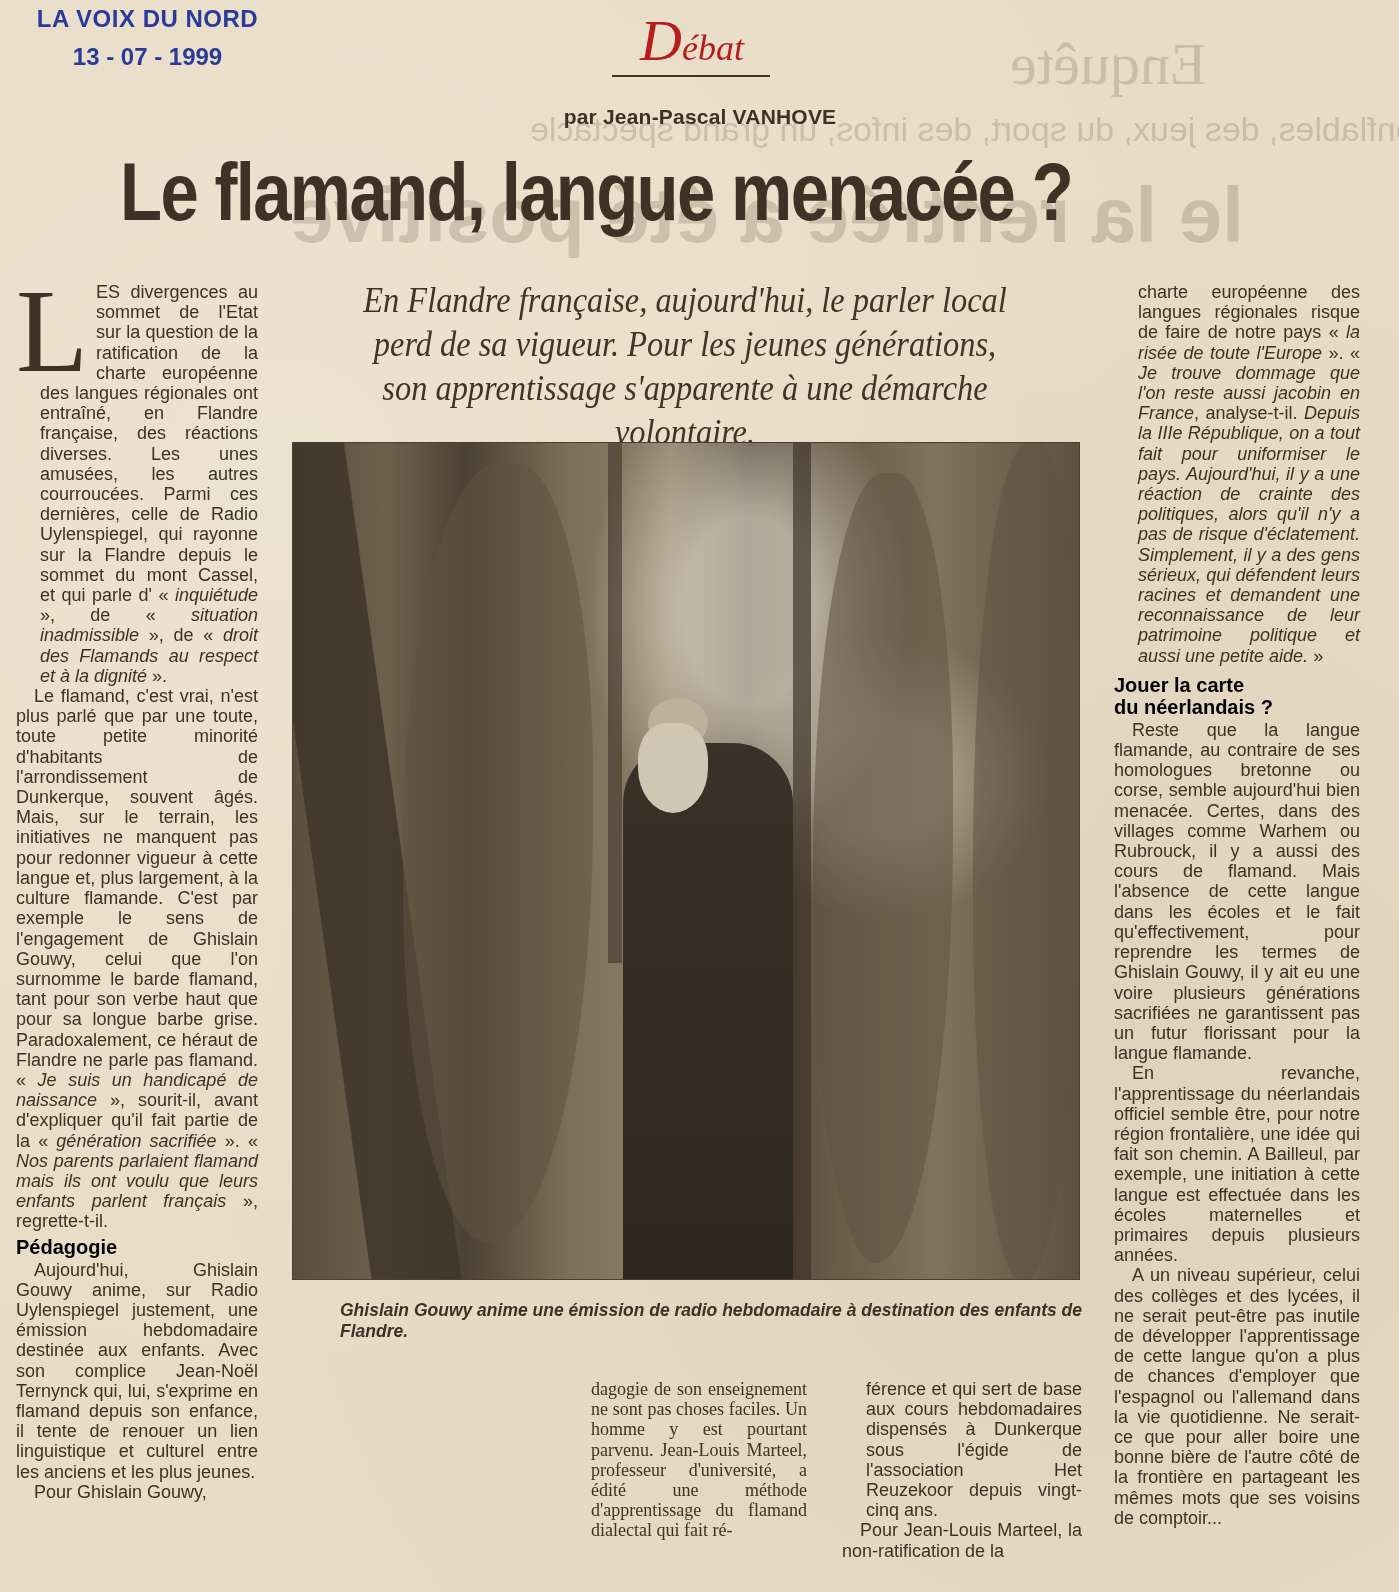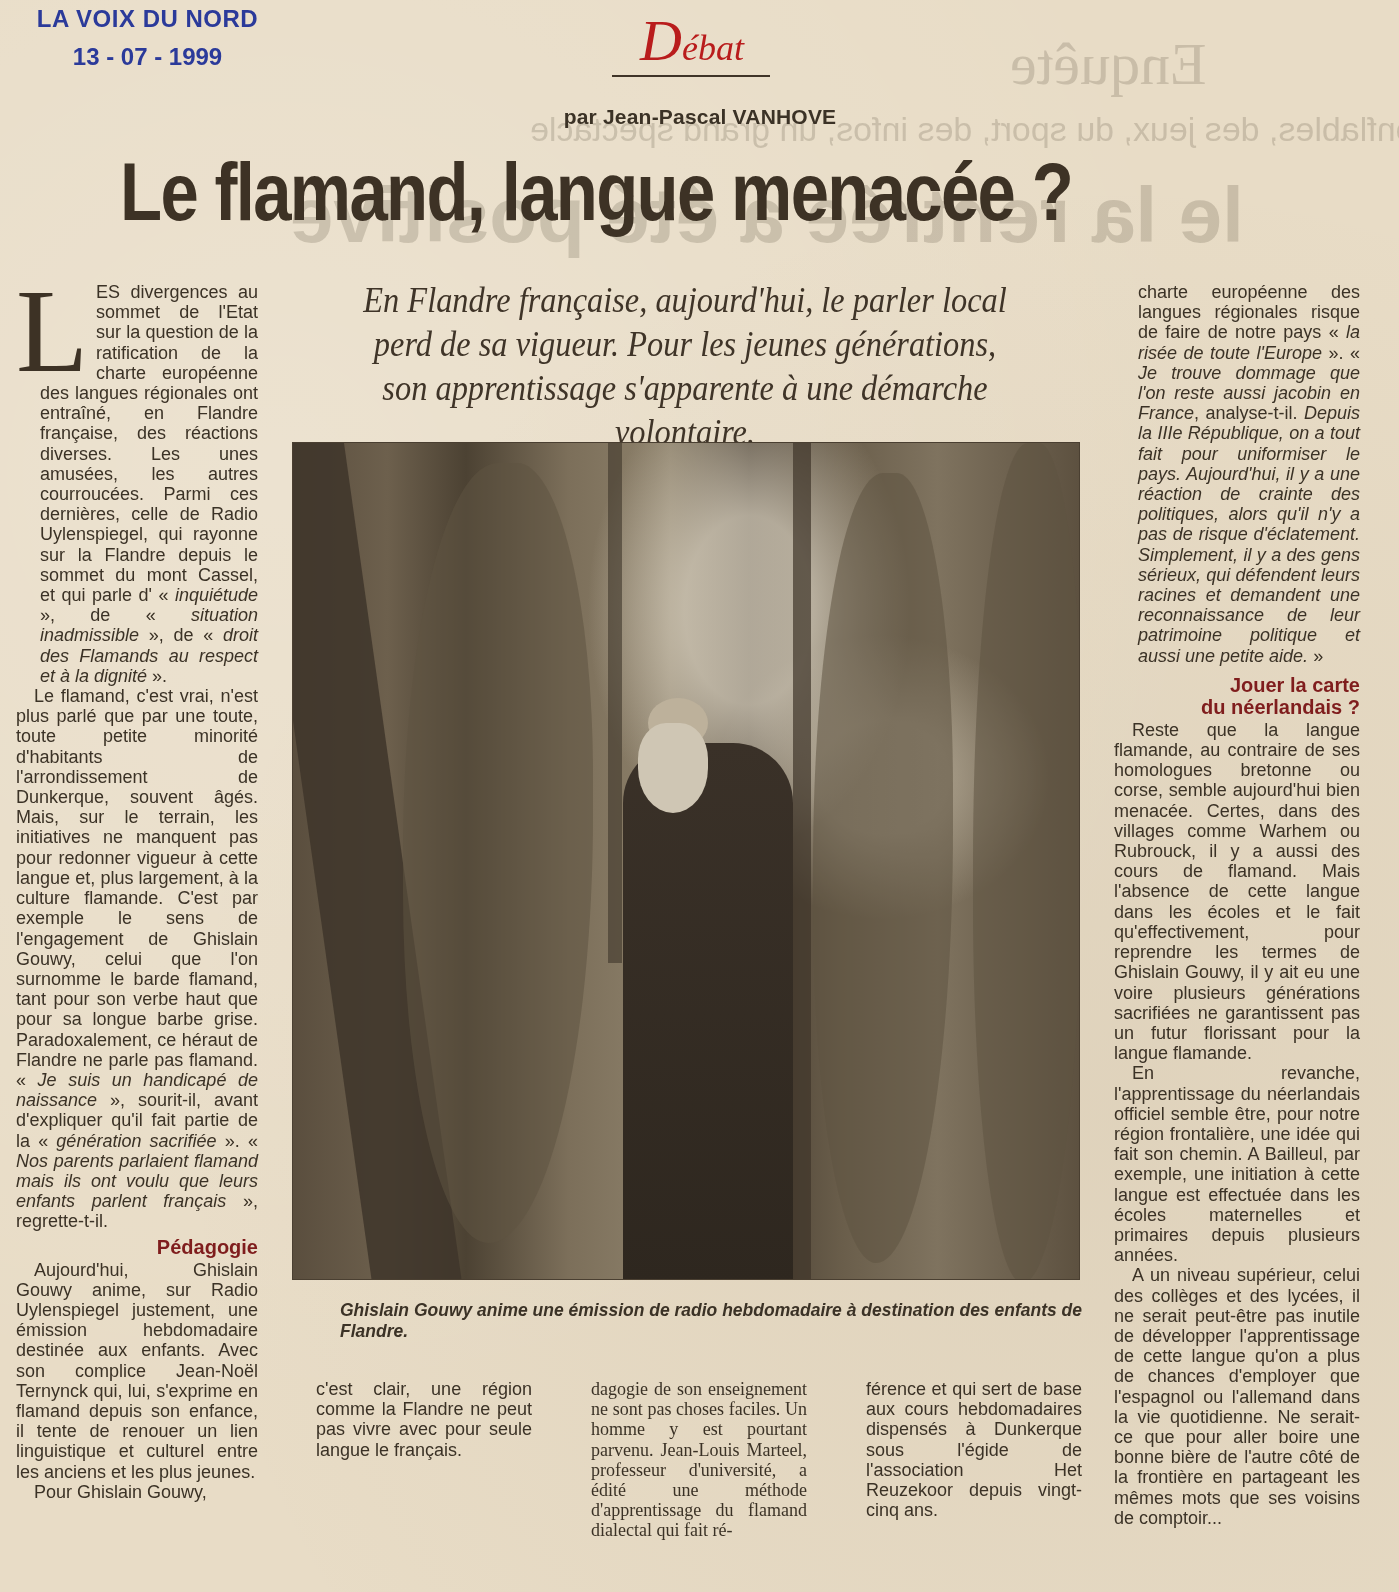--- a/index.html
+++ b/index.html
@@ -35,21 +35,21 @@
   .headline { left: 120px; top: 142px; width: 1160px; font-family: "Liberation Sans", sans-serif; font-weight: bold; font-size: 82px; line-height: 100px; color: #3d3225; letter-spacing: -2px; transform: scaleX(0.84); transform-origin: left top; white-space: nowrap; }
 
   .col { font-size: 18px; line-height: 20.2px; text-align: justify; color: #3b3226; }
   .col p { text-indent: 18px; }
   .col p.noindent { text-indent: 0; margin-left: 24px; }
   .col i { font-style: italic; }
 
   .col-left { left: 16px; top: 282px; width: 242px; }
   .dropcap { float: left; font-family: "Liberation Serif", serif; font-size: 118px; line-height: 92px; color: #3d3225; margin: 4px 8px 0 0; }
 
-  .subhead { font-weight: bold; font-size: 20px; line-height: 22px; text-align: right; text-indent: 0 !important; margin: 4px 0 2px 0; color: #7f1d1d; }
+  .subhead { font-weight: bold; font-size: 20px; line-height: 22px; text-align: left; text-indent: 0 !important; margin: 4px 0 2px 0; color: #000000; }
 
   .chapo { left: 285px; top: 278px; width: 800px; text-align: center; font-family: "Liberation Serif", serif; font-style: italic; font-size: 36px; line-height: 44px; color: #3f3428; transform: scaleX(0.9); transform-origin: center top; }
 
   .photo { left: 292px; top: 442px; width: 788px; height: 838px; border: 1px solid #4a3f31; overflow: hidden;
     background:
       radial-gradient(ellipse at 52% 48%, rgba(215,205,185,0.9) 0 6%, transparent 14%),
       radial-gradient(ellipse at 58% 20%, rgba(220,212,195,0.7) 0 10%, transparent 25%),
       radial-gradient(ellipse at 75% 40%, rgba(200,190,170,0.5) 0 8%, transparent 20%),
       linear-gradient(90deg, #5a4e3e 0%, #6d604d 12%, #4c4233 22%, #7c6f5a 35%, #8d816b 48%, #4a4033 58%, #6a5e4b 70%, #7f735f 82%, #5d5140 100%);
   }
@@ -109,27 +109,27 @@
   <div class="leaf" style="left:520px;top:30px;width:140px;height:790px;"></div>
   <div class="leaf" style="left:680px;top:0;width:110px;height:840px;"></div>
   <div class="figure"></div>
   <div class="face"></div>
   <div class="beard"></div>
 </div>
 
 <div class="abs caption">Ghislain Gouwy anime une émission de radio hebdomadaire à destination des enfants de Flandre.</div>
 
 <div class="abs col col-mid1">
-  <p class="noindent">c'est clair, une région comme la Flandre ne peut pas vivre avec pour seule langue le français.</p>
 </div>
 <div class="abs col col-mid2">
   <p class="noindent">dagogie de son enseignement ne sont pas choses faciles. Un homme y est pourtant parvenu. Jean-Louis Marteel, professeur d'université, a édité une méthode d'apprentissage du flamand dialectal qui fait ré-</p>
 </div>
 <div class="abs col col-mid3">
   <p class="noindent">férence et qui sert de base aux cours hebdomadaires dispensés à Dunkerque sous l'égide de l'association Het Reuzekoor depuis vingt-cinq ans.</p>
+  <p>Pour Jean-Louis Marteel, la non-ratification de la</p>
 </div>
 
 <div class="abs col col-right">
   <p class="noindent"><span>charte européenne des langues régionales risque de faire de notre pays « </span><i>la risée de toute l'Europe</i><span> ». « </span><i>Je trouve dommage que l'on reste aussi jacobin en France</i><span>, analyse-t-il. </span><i>Depuis la IIIe République, on a tout fait pour uniformiser le pays. Aujourd'hui, il y a une réaction de crainte des politiques, alors qu'il n'y a pas de risque d'éclatement. Simplement, il y a des gens sérieux, qui défendent leurs racines et demandent une reconnaissance de leur patrimoine politique et aussi une petite aide.</i><span> »</span></p>
   <p class="subhead" style="margin-top:8px;"><span>Jouer la carte</span><br><span>du néerlandais ?</span></p>
   <p>Reste que la langue flamande, au contraire de ses homologues bretonne ou corse, semble aujourd'hui bien menacée. Certes, dans des villages comme Warhem ou Rubrouck, il y a aussi des cours de flamand. Mais l'absence de cette langue dans les écoles et le fait qu'effectivement, pour reprendre les termes de Ghislain Gouwy, il y ait eu une voire plusieurs générations sacrifiées ne garantissent pas un futur florissant pour la langue flamande.</p>
   <p>En revanche, l'apprentissage du néerlandais officiel semble être, pour notre région frontalière, une idée qui fait son chemin. A Bailleul, par exemple, une initiation à cette langue est effectuée dans les écoles maternelles et primaires depuis plusieurs années.</p>
   <p>A un niveau supérieur, celui des collèges et des lycées, il ne serait peut-être pas inutile de développer l'apprentissage de cette langue qu'on a plus de chances d'employer que l'espagnol ou l'allemand dans la vie quotidienne. Ne serait-ce que pour aller boire une bonne bière de l'autre côté de la frontière en partageant les mêmes mots que ses voisins de comptoir...</p>
 </div>
 

